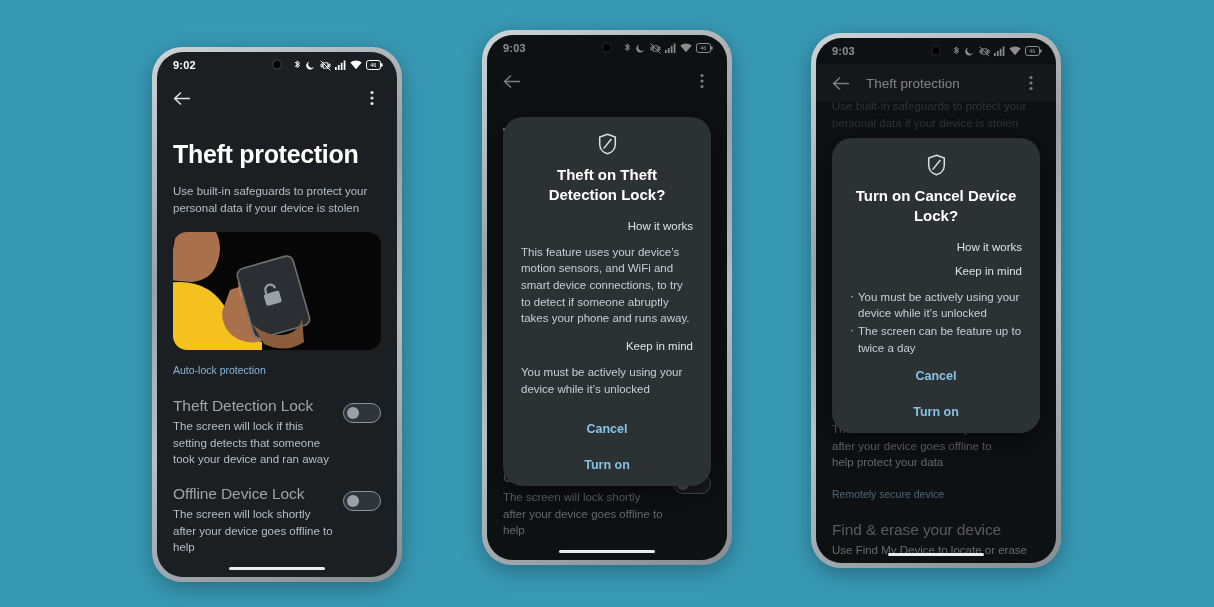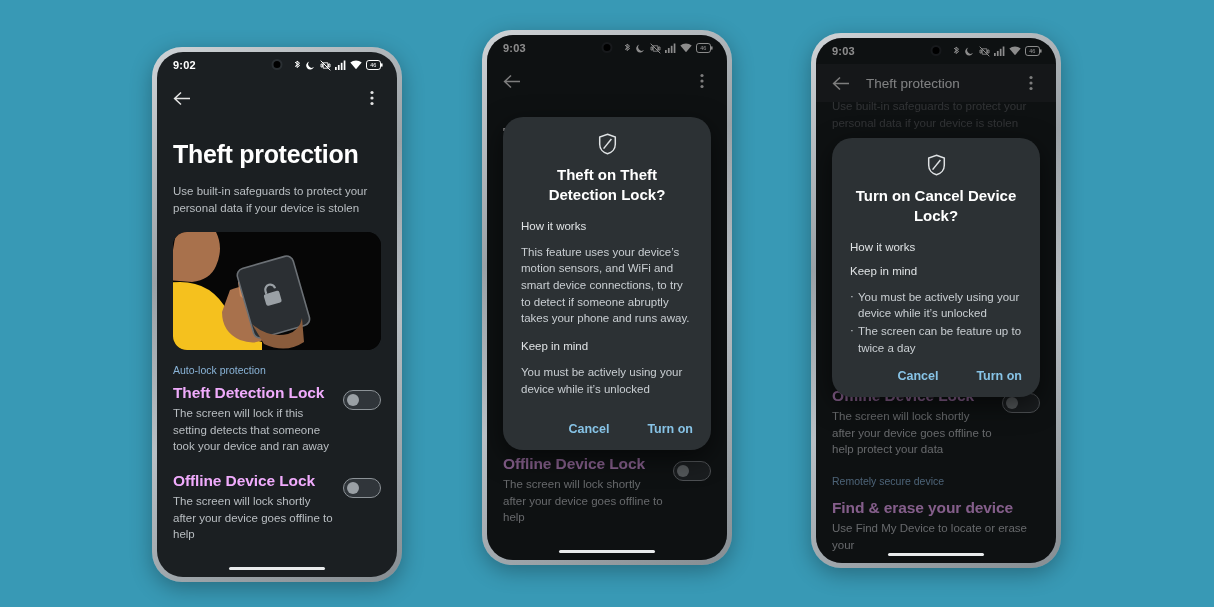--- a/index.html
+++ b/index.html
@@ -78,26 +78,26 @@
     letter-spacing: -0.3px; margin: 22px 0 14px;
   }
   .subtitle {
     color: #b9bec2; font-size: 11.5px; line-height: 1.45;
   }
   .hero {
     margin: 16px 0 14px; height: 118px; border-radius: 14px;
     background: #060606; overflow: hidden; position: relative;
   }
   .section-label {
-    color: #8ab4d8; font-size: 10.5px; margin: 8px 0 8px;
+    color: #8ab4d8; font-size: 10.5px; margin: 8px 0 21px;
   }
   .row { display: flex; align-items: flex-start; margin-bottom: 18px; }
   .row-text { flex: 1; padding-right: 10px; }
   .row-title {
-    color: #f0abfc; font-size: 15.5px; font-weight: bold;
+    color: #a3a3a3; font-size: 15.5px; font-weight: normal;
     letter-spacing: -0.1px; margin-bottom: 3px;
   }
   .row-desc { color: #b9bec2; font-size: 11.5px; line-height: 1.42; }
 
   .toggle {
     flex: 0 0 auto; width: 38px; height: 20px; border-radius: 11px;
     border: 1.6px solid #8c9297; background: #30353a;
     position: relative; margin-top: 6px;
   }
   .toggle .knob {
@@ -117,35 +117,35 @@
     padding: 16px 18px 10px;
     box-shadow: 0 8px 26px rgba(0,0,0,.55);
   }
   .dialog.d2 { left: 16px; right: 16px; top: 82px; }
   .dialog.d3 { left: 16px; right: 16px; top: 100px; }
   .dlg-icon { display: flex; justify-content: center; margin-bottom: 10px; color: #dfe2e4; }
   .dlg-title {
     color: #fff; font-size: 15px; font-weight: bold;
     text-align: center; line-height: 1.35; margin-bottom: 14px;
   }
-  .dlg-sub { color: #dfe2e4; font-size: 11.5px; margin-bottom: 12px; }
+  .dlg-sub { color: #dfe2e4; font-size: 11.5px; margin-bottom: 12px; text-align: right; }
   .dlg-p {
     color: #c9ced2; font-size: 11.5px; line-height: 1.45; margin-bottom: 13px;
   }
   .dlg-list { list-style: none; }
   .dlg-list li {
     color: #c9ced2; font-size: 11.5px; line-height: 1.45;
     padding-left: 8px; position: relative; margin-bottom: 1px;
   }
   .dlg-list li::before {
     content: "\00b7"; position: absolute; left: 0; top: -1px;
   }
   .dlg-actions {
-    display: flex; justify-content: flex-end; gap: 38px;
-    padding-top: 12px; padding-bottom: 4px;
+    display: flex; justify-content: flex-end; gap: 22px;
+    padding-top: 12px; padding-bottom: 4px; flex-direction: column;
   }
   .dlg-btn {
     color: #87c3e6; font-size: 12.5px; font-weight: bold;
     background: none; border: none; cursor: pointer;
     font-family: "Liberation Sans", sans-serif;
   }
 
   .homebar {
     position: absolute; bottom: 7px; left: 50%;
     transform: translateX(-50%);

